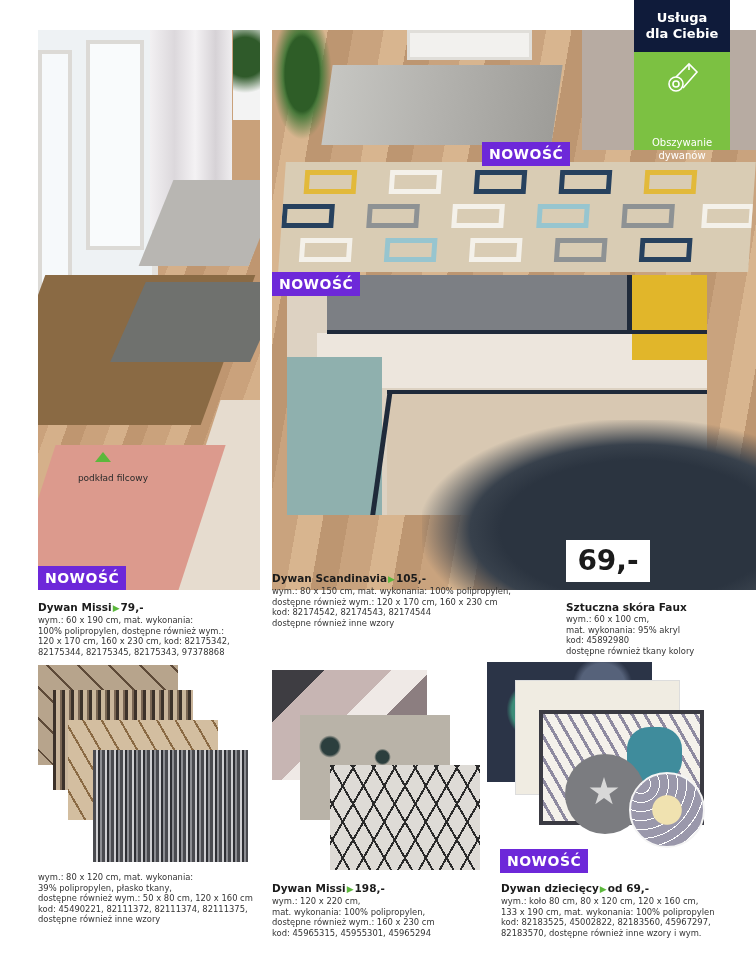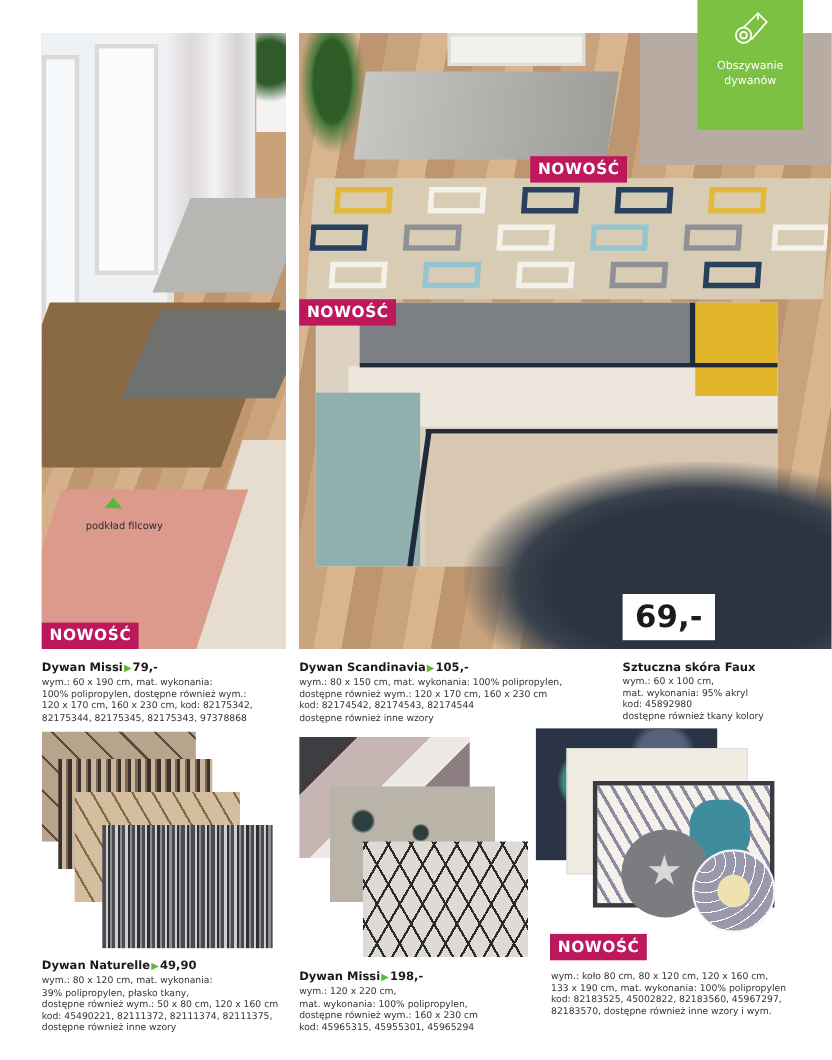--- a/index.html
+++ b/index.html
@@ -39,25 +39,25 @@
   #photo-scandi .geo-sand { position:absolute; left:100px; top:118px; width:320px; height:122px; background:#d8c8b2; }
   #photo-scandi .line-h1 { position:absolute; left:40px; top:55px; width:380px; height:4px; background:#1f2a3a; }
   #photo-scandi .line-h2 { position:absolute; left:100px; top:115px; width:320px; height:4px; background:#1f2a3a; }
   #photo-scandi .line-v { position:absolute; left:92px; top:115px; width:5px; height:125px; background:#1f2a3a; transform: skewX(-8deg); }
   #photo-scandi .line-v2 { position:absolute; left:340px; top:0; width:5px; height:57px; background:#1f2a3a; }
   #photo-scandi .fur { position:absolute; left:150px; top:390px; width:360px; height:200px; background: radial-gradient(ellipse at 60% 55%, #2b3440 0 45%, #38414c 55%, transparent 72%); }
 
   
   #service { position:absolute; left:634px; top:0; width:96px; height:150px; }
   #service .top { height:52px; background:#0f1b3a; color:#ffffff; font-weight:bold; font-size:13px; line-height:16px; text-align:center; padding-top:10px; }
-  #service .bottom { height:118px; background:#7cc142; color:#ffffff; text-align:center; font-size:10px; line-height:13px; padding-top:54px; position:relative; }
+  #service .bottom { height:98px; background:#7cc142; color:#ffffff; text-align:center; font-size:10px; line-height:13px; padding-top:84px; position:relative; }
   #service .roll-icon { position:absolute; left:33px; top:8px; width:32px; height:36px; }
 
   
-  .badge-new { position:absolute; background:#be185d; color:#ffffff; font-weight:bold; font-size:14px; letter-spacing:0.5px; padding:3px 7px; line-height:18px; }
+  .badge-new { position:absolute; background:#6d28d9; color:#ffffff; font-weight:bold; font-size:14px; letter-spacing:0.5px; padding:3px 7px; line-height:18px; }
 
   .price-box { position:absolute; left:566px; top:540px; width:84px; height:42px; background:#ffffff; font-weight:bold; font-size:28px; line-height:42px; text-align:center; color:#1b1b1b; }
 
   .felt-note { position:absolute; left:58px; top:452px; width:90px; text-align:right; }
   .felt-note .tri-icon { width:0; height:0; border-left:8px solid transparent; border-right:8px solid transparent; border-bottom:10px solid #5cb83c; margin:0 auto 4px; }
   .felt-note span { font-size:9px; color:#2a2a2a; }
 
   
   .caption { position:absolute; font-size:8.4px; line-height:10.6px; color:#333; }
   .caption .title { font-size:10.5px; font-weight:bold; color:#1b1b1b; line-height:13px; }
@@ -131,41 +131,45 @@
     <div class="line-v2"></div>
   </div>
   <div class="fur"></div>
 </div>
 
 <div class="badge-new" style="left:482px; top:142px;">NOWOŚĆ</div>
 <div class="badge-new" style="left:272px; top:272px;">NOWOŚĆ</div>
 <div class="price-box">69,-</div>
 
 <div id="service">
+  <div class="top">
+    <div>Usługa</div>
+    <div>dla Ciebie</div>
+  </div>
   <div class="bottom">
     <svg class="roll-icon" viewBox="0 0 32 36" fill="none" stroke="#ffffff" stroke-width="1.6">
       <circle cx="9" cy="24" r="7"></circle>
       <circle cx="9" cy="24" r="3"></circle>
       <path d="M9 17 L22 4 L30 12 L16 28"></path>
       <path d="M22 4 L22 10"></path>
     </svg>
     <div>Obszywanie</div>
     <div>dywanów</div>
   </div>
 </div>
 
 <div class="caption" style="left:38px; top:601px;">
   <div class="title"><span>Dywan Missi</span><span class="arrow">▶</span><span>79,-</span></div>
   <div class="line">wym.: 60 x 190 cm, mat. wykonania:</div>
   <div class="line">100% polipropylen, dostępne również wym.:</div>
   <div class="line">120 x 170 cm, 160 x 230 cm, kod: 82175342,</div>
   <div class="line">82175344, 82175345, 82175343, 97378868</div>
 </div>
 
-<div class="caption" style="left:272px; top:601px;">
+<div class="caption" style="left:272px; top:572px;">
   <div class="title"><span>Dywan Scandinavia</span><span class="arrow">▶</span><span>105,-</span></div>
   <div class="line">wym.: 80 x 150 cm, mat. wykonania: 100% polipropylen,</div>
   <div class="line">dostępne również wym.: 120 x 170 cm, 160 x 230 cm</div>
   <div class="line">kod: 82174542, 82174543, 82174544</div>
   <div class="line">dostępne również inne wzory</div>
 </div>
 
 <div class="caption" style="left:566px; top:601px;">
   <div class="title">Sztuczna skóra Faux</div>
   <div class="line">wym.: 60 x 100 cm,</div>
@@ -193,34 +197,34 @@
   <div class="nat-rug" style="left:52px;top:48px;width:165px;height:115px;background:repeating-linear-gradient(60deg,#f4f1eb 0 8px,#8e8aa0 8px 11px);border:4px solid #3a3a42;"></div>
   <div class="nat-rug" style="left:140px;top:65px;width:55px;height:55px;background:#3f8c9c;border-radius:40%;"></div>
   <div class="nat-rug" style="left:78px;top:92px;width:80px;height:80px;background:#7b7c80;border-radius:50%;"></div>
   <div class="nat-rug" style="left:102px;top:115px;width:30px;height:30px;background:#d8d8d8;clip-path:polygon(50% 0%,61% 35%,98% 35%,68% 57%,79% 91%,50% 70%,21% 91%,32% 57%,2% 35%,39% 35%);"></div>
   <div class="nat-rug" style="left:142px;top:110px;width:76px;height:76px;background:radial-gradient(circle,#f0e2b0 0 28%,transparent 30%),repeating-radial-gradient(circle at 10px 10px,#ffffff 0 1px,transparent 1px 9px),#9a98ab;border-radius:50%;border:2px solid #f5f5f5;"></div>
 </div>
 
 <div class="badge-new" style="left:500px; top:849px;">NOWOŚĆ</div>
 
 <div class="caption" style="left:38px; top:872px;">
-  <div class="title"><span>Dywan Naturelle</span><span class="arrow">▶</span><span>49,90</span></div>
   <div class="line">wym.: 80 x 120 cm, mat. wykonania:</div>
   <div class="line">39% polipropylen, płasko tkany,</div>
   <div class="line">dostępne również wym.: 50 x 80 cm, 120 x 160 cm</div>
   <div class="line">kod: 45490221, 82111372, 82111374, 82111375,</div>
   <div class="line">dostępne również inne wzory</div>
 </div>
 
 <div class="caption" style="left:272px; top:882px;">
   <div class="title"><span>Dywan Missi</span><span class="arrow">▶</span><span>198,-</span></div>
   <div class="line">wym.: 120 x 220 cm,</div>
   <div class="line">mat. wykonania: 100% polipropylen,</div>
   <div class="line">dostępne również wym.: 160 x 230 cm</div>
   <div class="line">kod: 45965315, 45955301, 45965294</div>
 </div>
 
 <div class="caption" style="left:501px; top:882px;">
+  <div class="title"><span>Dywan dziecięcy</span><span class="arrow">▶</span><span>od 69,-</span></div>
   <div class="line">wym.: koło 80 cm, 80 x 120 cm, 120 x 160 cm,</div>
   <div class="line">133 x 190 cm, mat. wykonania: 100% polipropylen</div>
   <div class="line">kod: 82183525, 45002822, 82183560, 45967297,</div>
   <div class="line">82183570, dostępne również inne wzory i wym.</div>
 </div>
 
 </body></html>

